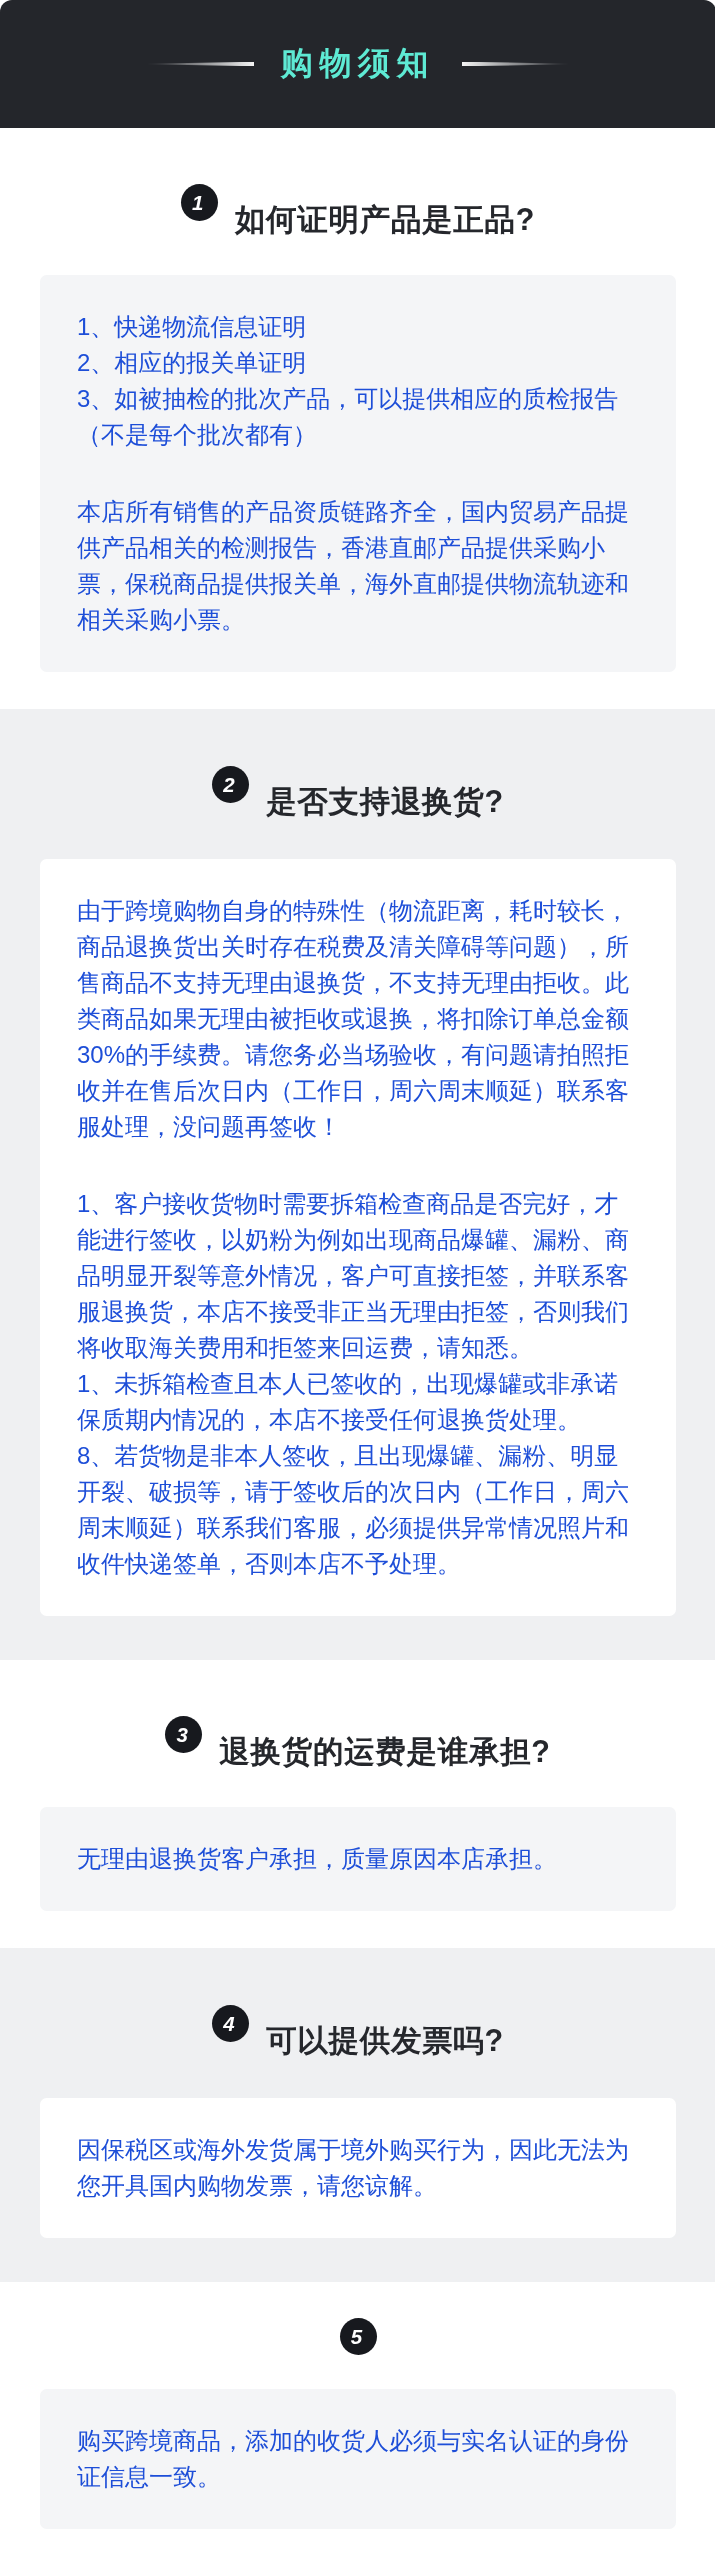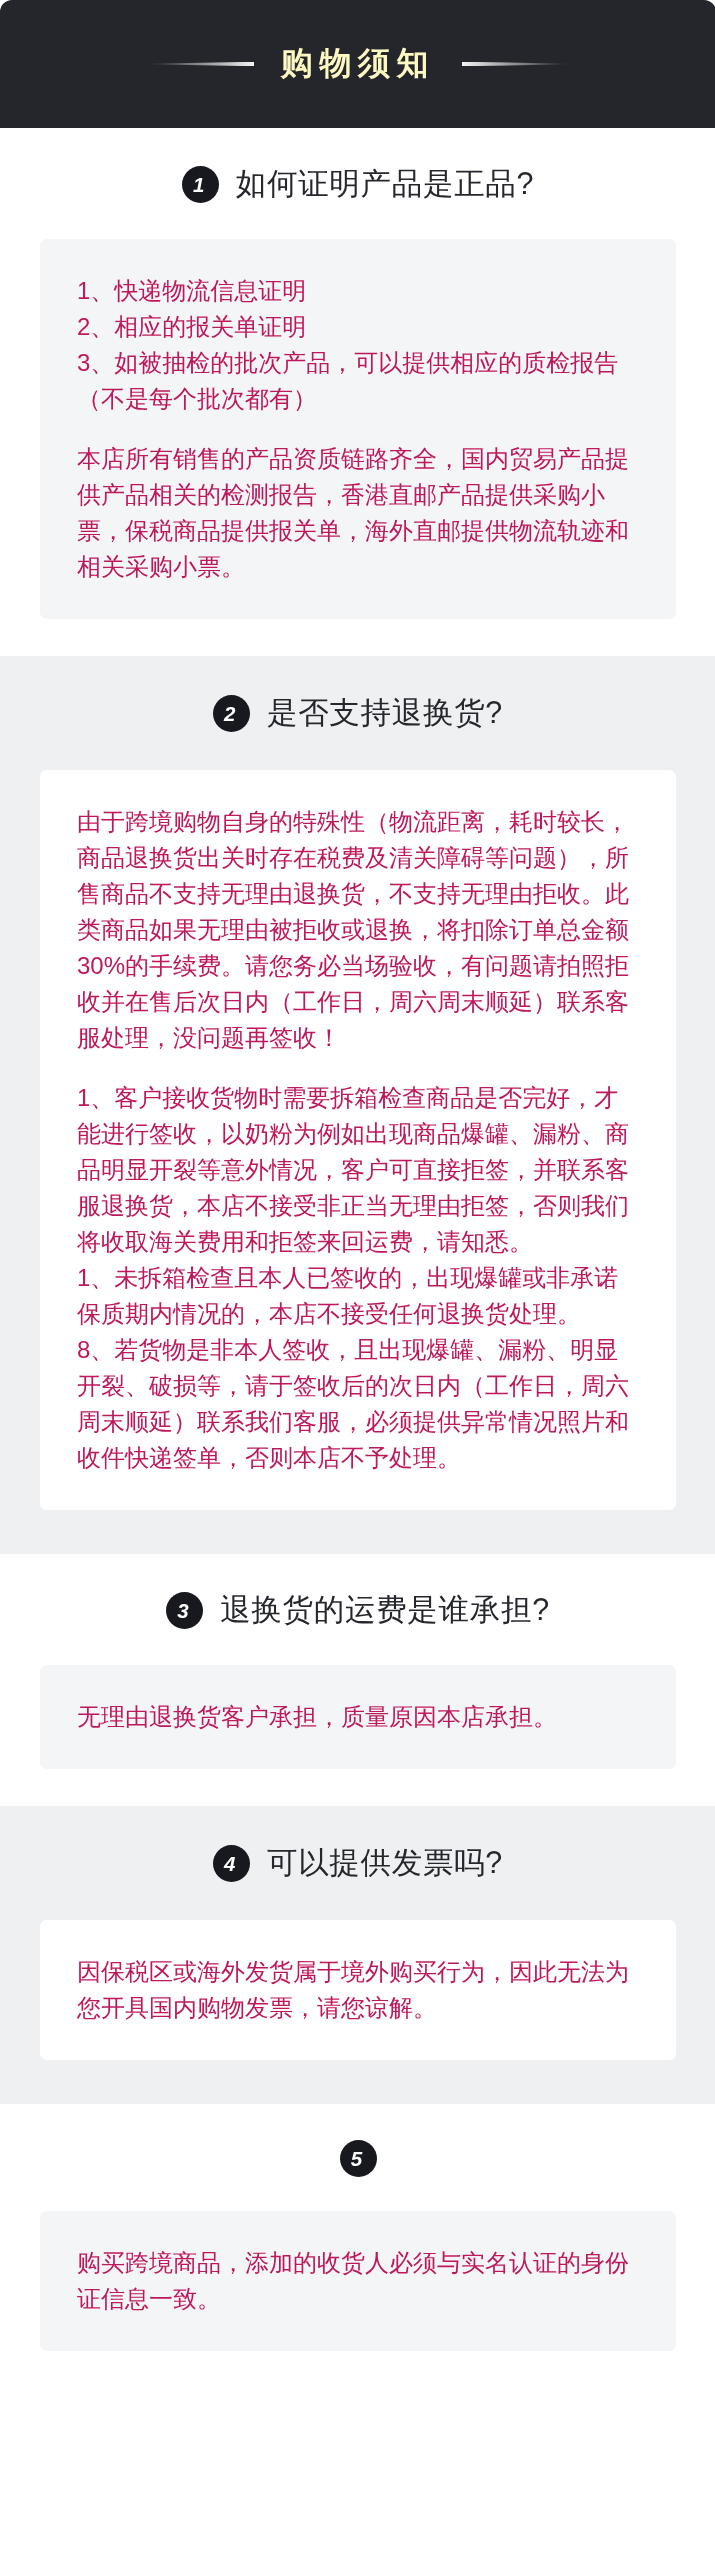--- a/index.html
+++ b/index.html
@@ -15,21 +15,21 @@
   .hdr {
     height: 128px;
     background: #24262b;
     border-radius: 12px 12px 0 0;
     display: flex;
     align-items: center;
     justify-content: center;
     gap: 26.5px;
   }
   .hdr-title {
-    color: #fef9c3;
+    color: #5eead4;
     font-size: 32px;
     font-weight: bold;
     letter-spacing: 6.6px;
     white-space: nowrap;
   }
   .hline { width: 106px; height: 4.6px; flex: 0 0 auto; }
   .hline.l {
     background: linear-gradient(to right, rgba(255,255,255,0.02), rgba(255,255,255,0.95));
     clip-path: polygon(0 42%, 100% 0, 100% 100%, 0 58%);
   }
@@ -61,42 +61,43 @@
     align-items: center;
     justify-content: center;
     font-size: 20.5px;
     font-weight: bold;
     font-style: italic;
     padding-right: 3.3px;
     flex: 0 0 auto;
   }
   .sec-title {
     font-size: 30.5px;
-    font-weight: normal;
+    font-weight: bold;
     color: #25272c;
     letter-spacing: 0.7px;
     white-space: nowrap;
+    margin-top: 36px;
   }
 
   .box {
     margin: 0 40px;
     background: #f4f5f7;
     border-radius: 6.6px;
     padding: 34px 37px;
   }
   .sec.inverted .box { background: #ffffff; }
 
   .box p {
     font-size: 24px;
     line-height: 36px;
-    color: #be185d;
+    color: #1d4ed8;
     text-align: left;
     word-break: break-all;
   }
-  .box p.gap { margin-top: 24px; }
+  .box p.gap { margin-top: 41px; }
 </style>
 </head>
 <body>
 
 <div class="page">
 
   <header class="hdr">
     <span class="hline l"></span>
     <h1 class="hdr-title">购物须知</h1>
     <span class="hline r"></span>

